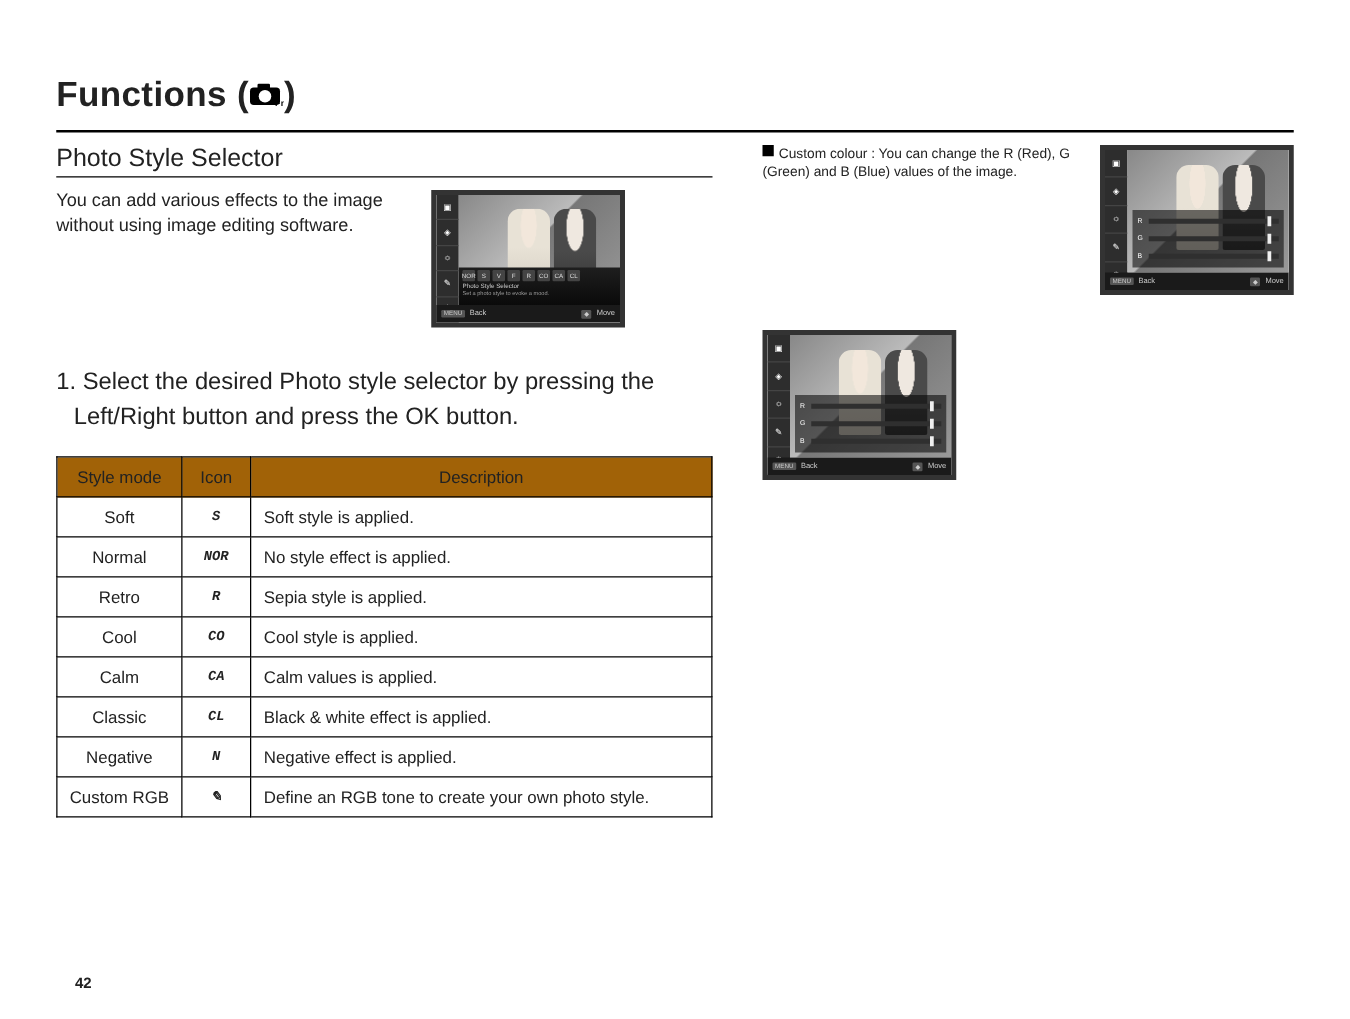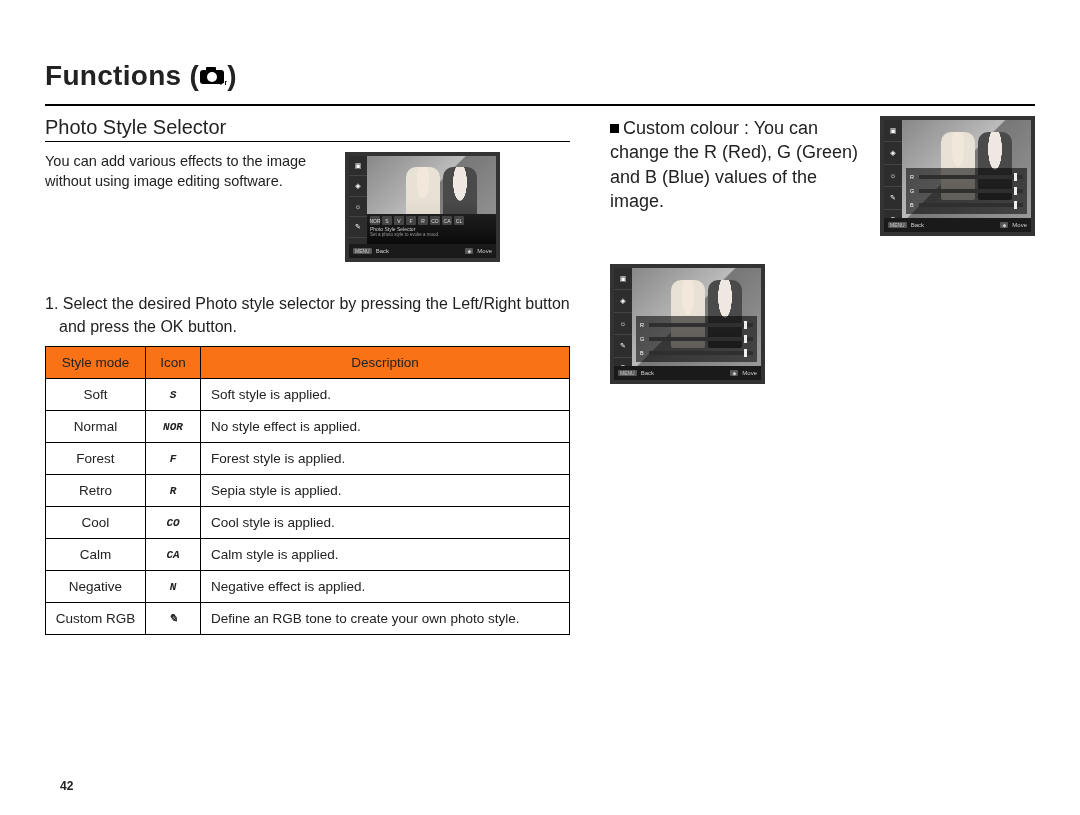--- a/index.html
+++ b/index.html
@@ -7,32 +7,32 @@
   .page { padding: 60px 45px 20px 45px; position: relative; height: 100%; }
   .page-header { border-bottom: 2px solid #000; padding-bottom: 12px; margin-bottom: 10px; display: flex; align-items: center; gap: 8px; }
   .page-header h1 { font-size: 28px; font-weight: 600; letter-spacing: 0.3px; }
   .camera-icon { display:inline-flex; align-items:center; font-size: 28px; font-weight:600; }
   .camera-icon svg { vertical-align: middle; }
   .columns { display: flex; gap: 40px; margin-top: 6px; justify-content: center; }
   .col { flex: 1; }
   .subheading { font-size: 20px; font-weight: 400; border-bottom: 1px solid #000; padding-bottom: 2px; margin-bottom: 10px; }
   .intro-row { display: flex; margin-bottom: 30px; }
   .intro-text { font-size: 14.5px; line-height: 1.35; max-width: 300px; }
-  .steps { font-size: 16px; line-height: 1.45; margin-bottom: 8px; }
+  .steps { font-size: 19px; line-height: 1.45; margin-bottom: 18px; }
   .steps .step { margin-bottom: 6px; padding-left: 14px; text-indent: -14px; }
 
   table.style-table { border-collapse: collapse; width: 525px; font-size: 13.5px; }
   table.style-table th, table.style-table td { border: 1px solid #000; padding: 6px 8px; text-align: left; height: 32px; vertical-align: middle; }
-  table.style-table th { background: #f97316; font-weight: 400; text-align: center; }
+  table.style-table th { background: #a16207; font-weight: 400; text-align: center; }
   table.style-table td:nth-child(1) { text-align: center; width: 100px; }
   table.style-table td:nth-child(2) { text-align: center; width: 55px; font-family: "Courier New", monospace; font-size: 11px; font-weight: bold; font-style: italic; }
   table.style-table td:nth-child(3) { padding-left: 10px; }
 
   .rblock { display: flex; gap: 14px; margin-bottom: 28px; }
-  .rblock .txt { font-size: 18px; line-height: 1.35; }
+  .rblock .txt { font-size: 11px; line-height: 1.35; }
   .bullet-sq { display:inline-block; width:9px; height:9px; background:#000; vertical-align: 1px; margin-right:4px; }
 
   
   .lcd { width: 155px; height: 110px; border: 4px solid #333; position: relative; color: #fff; font-size: 6px; font-family: Arial, sans-serif; overflow:hidden; flex-shrink:0; }
   .lcd.tall { height: 120px; }
   .lcd .sidebar { position:absolute; left:0; top:0; bottom:0; width:18px; background:#2d2d2d; display:flex; flex-direction:column; }
   .lcd .sidebar span { flex:1; border-bottom:1px solid #444; display:flex; align-items:center; justify-content:center; font-size:7px; }
   .lcd .photo { position:absolute; left:18px; right:0; top:0; bottom:14px; background: linear-gradient(135deg, #888 0%, #bbb 45%, #777 46%, #999 100%); }
   .lcd .people { position:absolute; left:30%; top:12%; width:55%; height:70%; display:flex; gap:3px; }
   .lcd .person { flex:1; background: radial-gradient(ellipse at 50% 25%, #efe8e0 0 28%, transparent 29%), linear-gradient(#4a4a4a 55%, #3a3a3a 100%); border-radius: 10px 10px 2px 2px; }
@@ -134,38 +134,38 @@
               <td>Soft</td>
               <td>S</td>
               <td>Soft style is applied.</td>
             </tr>
             <tr>
               <td>Normal</td>
               <td>NOR</td>
               <td>No style effect is applied.</td>
             </tr>
             <tr>
-              <td>Forest</td>
-              <td>F</td>
-              <td>Forest style is applied.</td>
-            </tr>
-            <tr>
               <td>Retro</td>
               <td>R</td>
               <td>Sepia style is applied.</td>
             </tr>
             <tr>
               <td>Cool</td>
               <td>CO</td>
               <td>Cool style is applied.</td>
             </tr>
             <tr>
               <td>Calm</td>
               <td>CA</td>
-              <td>Calm style is applied.</td>
+              <td>Calm values is applied.</td>
+            </tr>
+            <tr>
+              <td>Classic</td>
+              <td>CL</td>
+              <td>Black &amp; white effect is applied.</td>
             </tr>
             <tr>
               <td>Negative</td>
               <td>N</td>
               <td>Negative effect is applied.</td>
             </tr>
             <tr>
               <td>Custom RGB</td>
               <td>✎</td>
               <td>Define an RGB tone to create your own photo style.</td>

